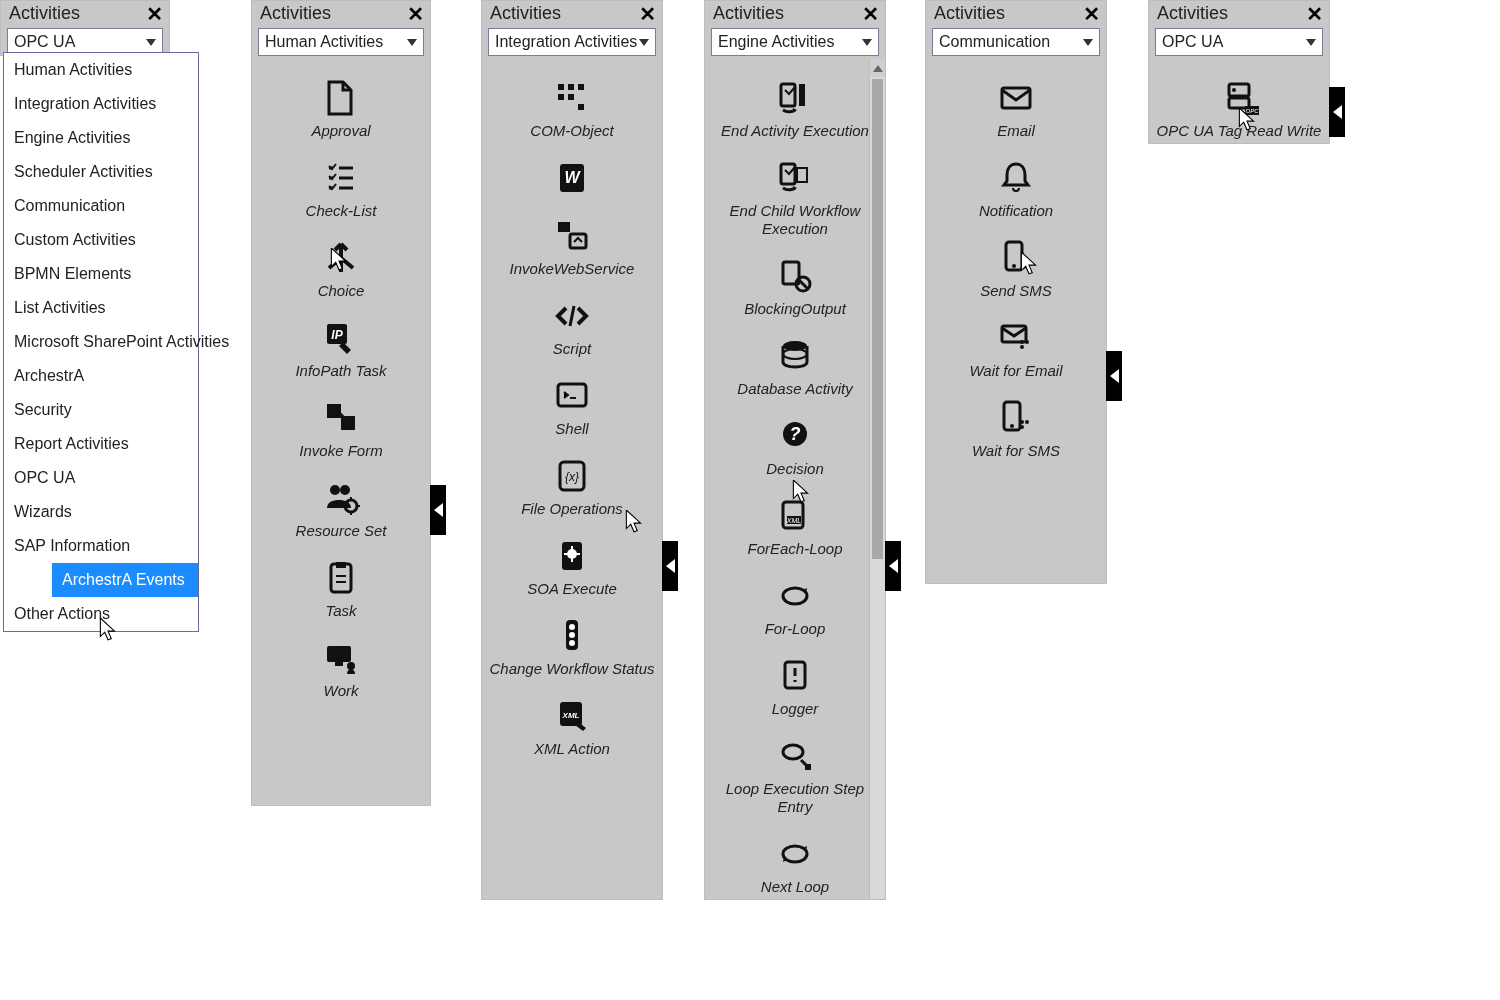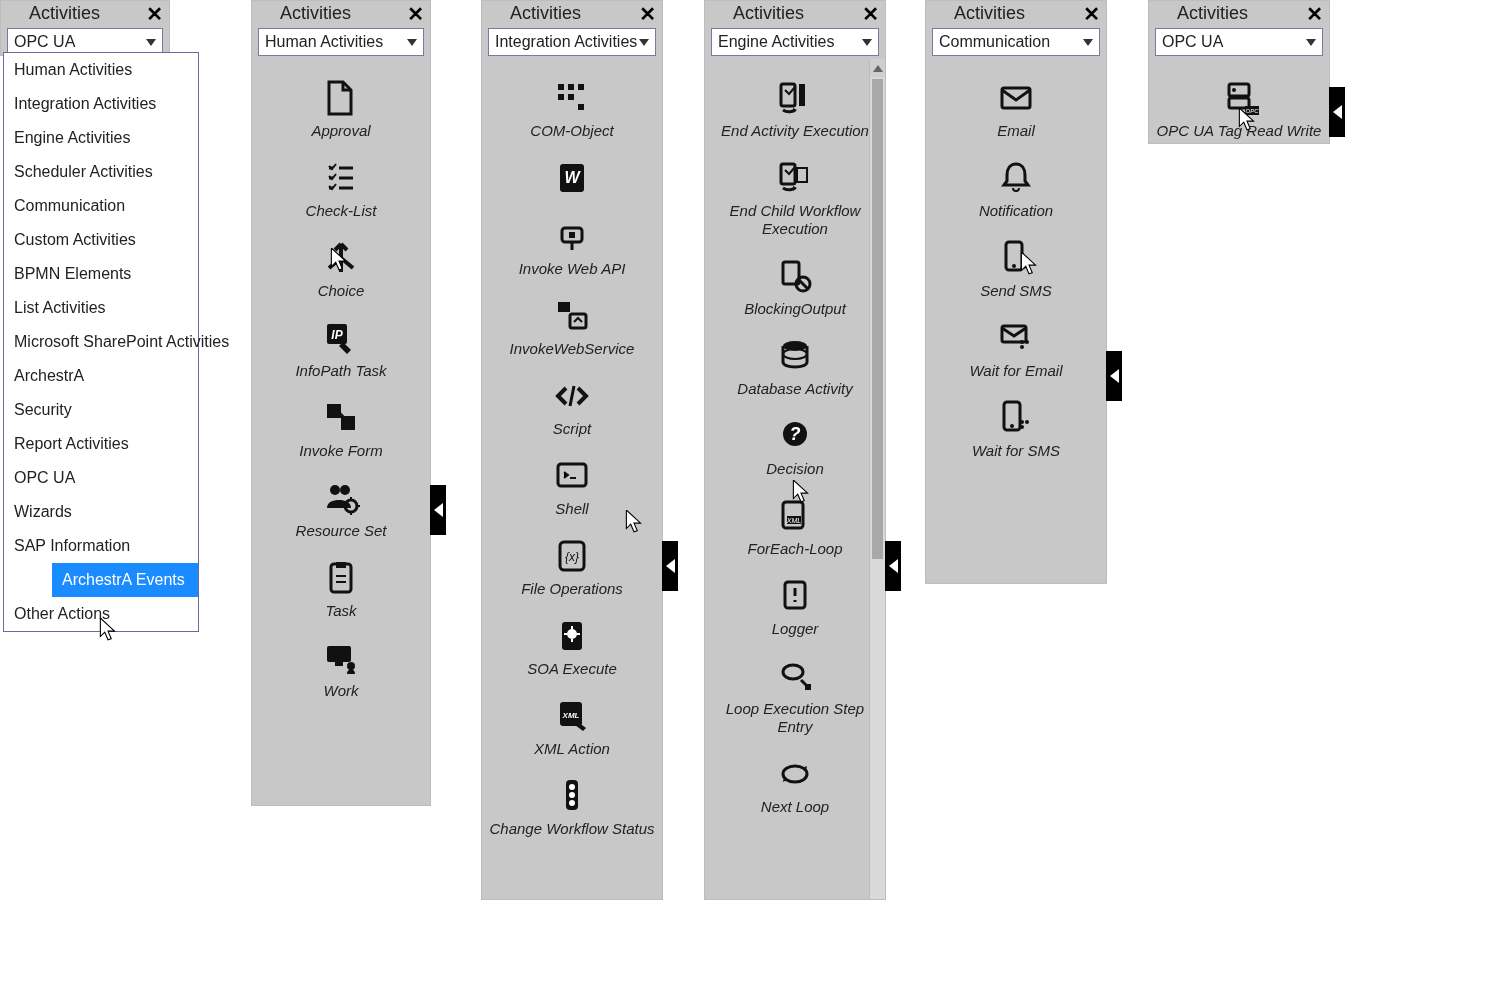--- a/index.html
+++ b/index.html
@@ -22,21 +22,20 @@
   }
 
   .panel-header {
     display: flex;
     align-items: center;
     justify-content: space-between;
     padding: 2px 6px 0 8px;
     font-size: 18px;
     font-weight: 400;
     color: #222;
-    margin-left: 20px;
   }
 
   .close-x {
     font-weight: 700;
     font-size: 20px;
     cursor: pointer;
     color: #000;
     line-height: 1;
   }
 
@@ -504,28 +503,20 @@
         <div class="activity">
           <span class="icon">
             <svg viewBox="0 0 40 40">
               <use href="#i-word"></use>
             </svg>
           </span>
         </div>
         <div class="activity">
           <span class="icon">
             <svg viewBox="0 0 40 40">
-              <use href="#i-plug"></use>
-            </svg>
-          </span>
-          <span class="label">Invoke Web API</span>
-        </div>
-        <div class="activity">
-          <span class="icon">
-            <svg viewBox="0 0 40 40">
               <use href="#i-websvc"></use>
             </svg>
           </span>
           <span class="label">InvokeWebService</span>
         </div>
         <div class="activity">
           <span class="icon">
             <svg viewBox="0 0 40 40">
               <use href="#i-code"></use>
             </svg>
@@ -552,32 +543,32 @@
           <span class="icon">
             <svg viewBox="0 0 40 40">
               <use href="#i-soa"></use>
             </svg>
           </span>
           <span class="label">SOA Execute</span>
         </div>
         <div class="activity">
           <span class="icon">
             <svg viewBox="0 0 40 40">
+              <use href="#i-traffic"></use>
+            </svg>
+          </span>
+          <span class="label">Change Workflow Status</span>
+        </div>
+        <div class="activity">
+          <span class="icon">
+            <svg viewBox="0 0 40 40">
               <use href="#i-xml"></use>
             </svg>
           </span>
           <span class="label">XML Action</span>
-        </div>
-        <div class="activity">
-          <span class="icon">
-            <svg viewBox="0 0 40 40">
-              <use href="#i-traffic"></use>
-            </svg>
-          </span>
-          <span class="label">Change Workflow Status</span>
         </div>
       </div>
       <div class="side-tab" style="right: -16px; top: 540px;">
         <div class="tri"></div>
       </div>
     </div>
     <div class="panel" style="left: 704px; top: 0px; width: 182px; height: 900px;">
       <div class="panel-header">
         <span>Activities</span>
         <span class="close-x">✕</span>
@@ -629,20 +620,28 @@
           </span>
           <span class="label">Decision</span>
         </div>
         <div class="activity">
           <span class="icon">
             <svg viewBox="0 0 40 40">
               <use href="#i-foreach"></use>
             </svg>
           </span>
           <span class="label">ForEach-Loop</span>
+        </div>
+        <div class="activity">
+          <span class="icon">
+            <svg viewBox="0 0 40 40">
+              <use href="#i-loop"></use>
+            </svg>
+          </span>
+          <span class="label">For-Loop</span>
         </div>
         <div class="activity">
           <span class="icon">
             <svg viewBox="0 0 40 40">
               <use href="#i-logger"></use>
             </svg>
           </span>
           <span class="label">Logger</span>
         </div>
         <div class="activity">

